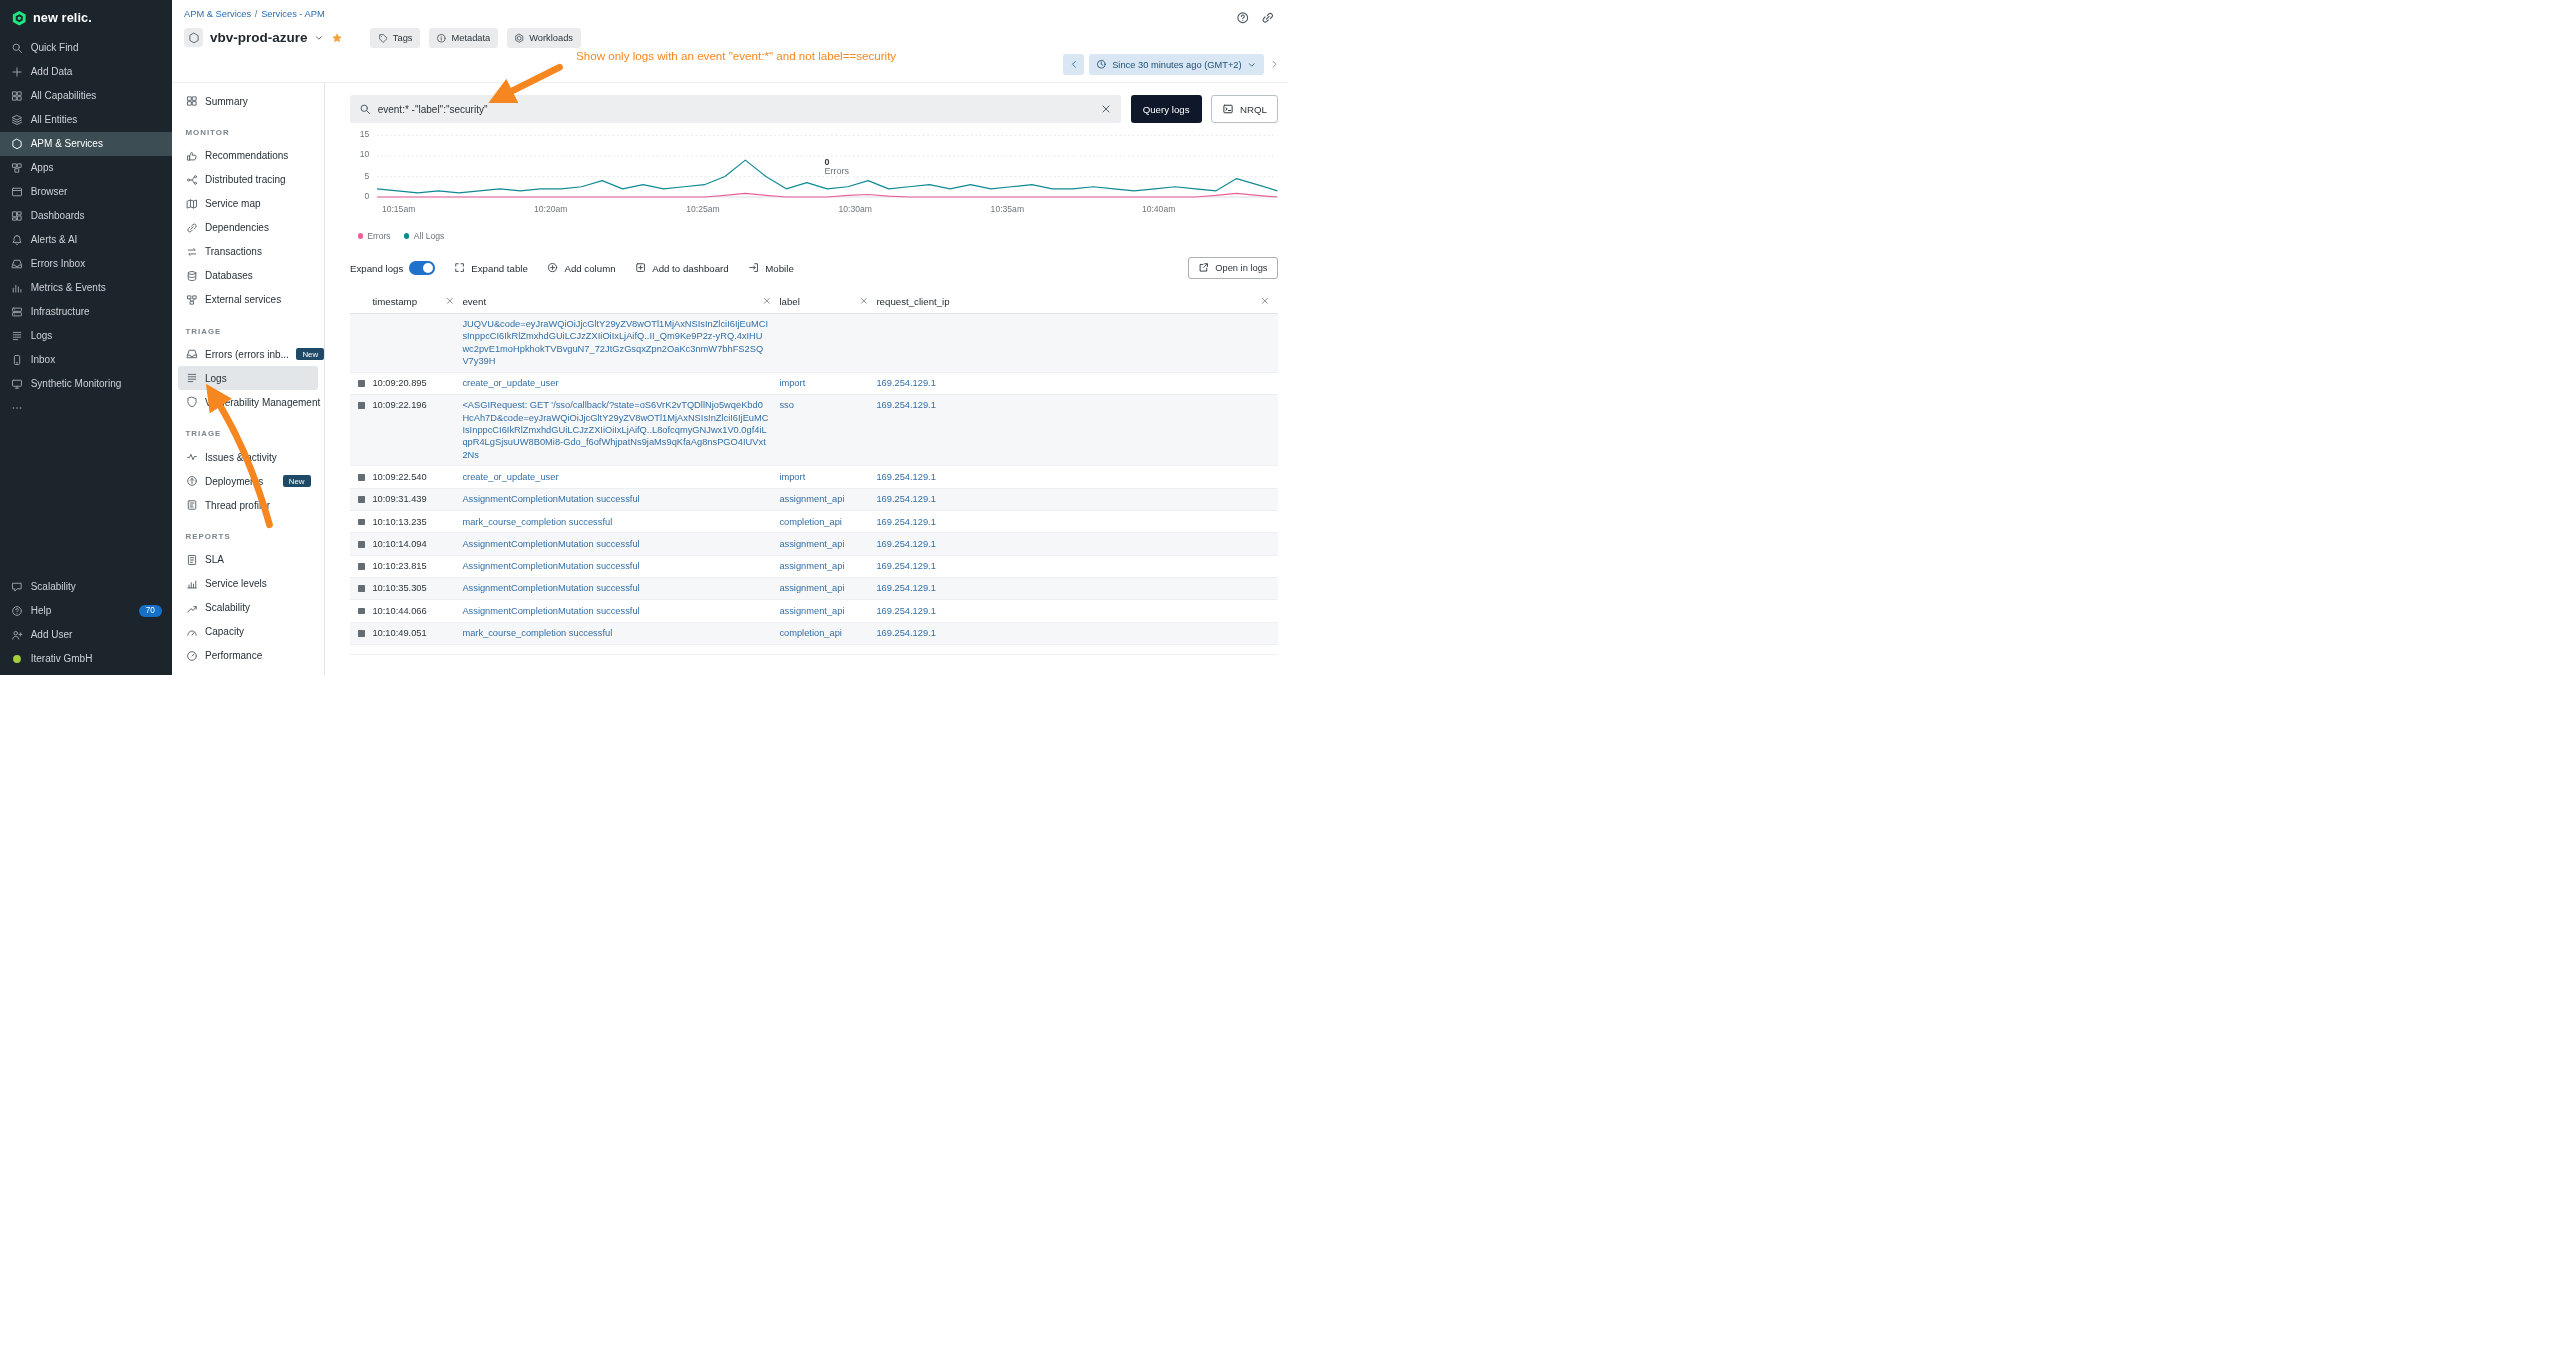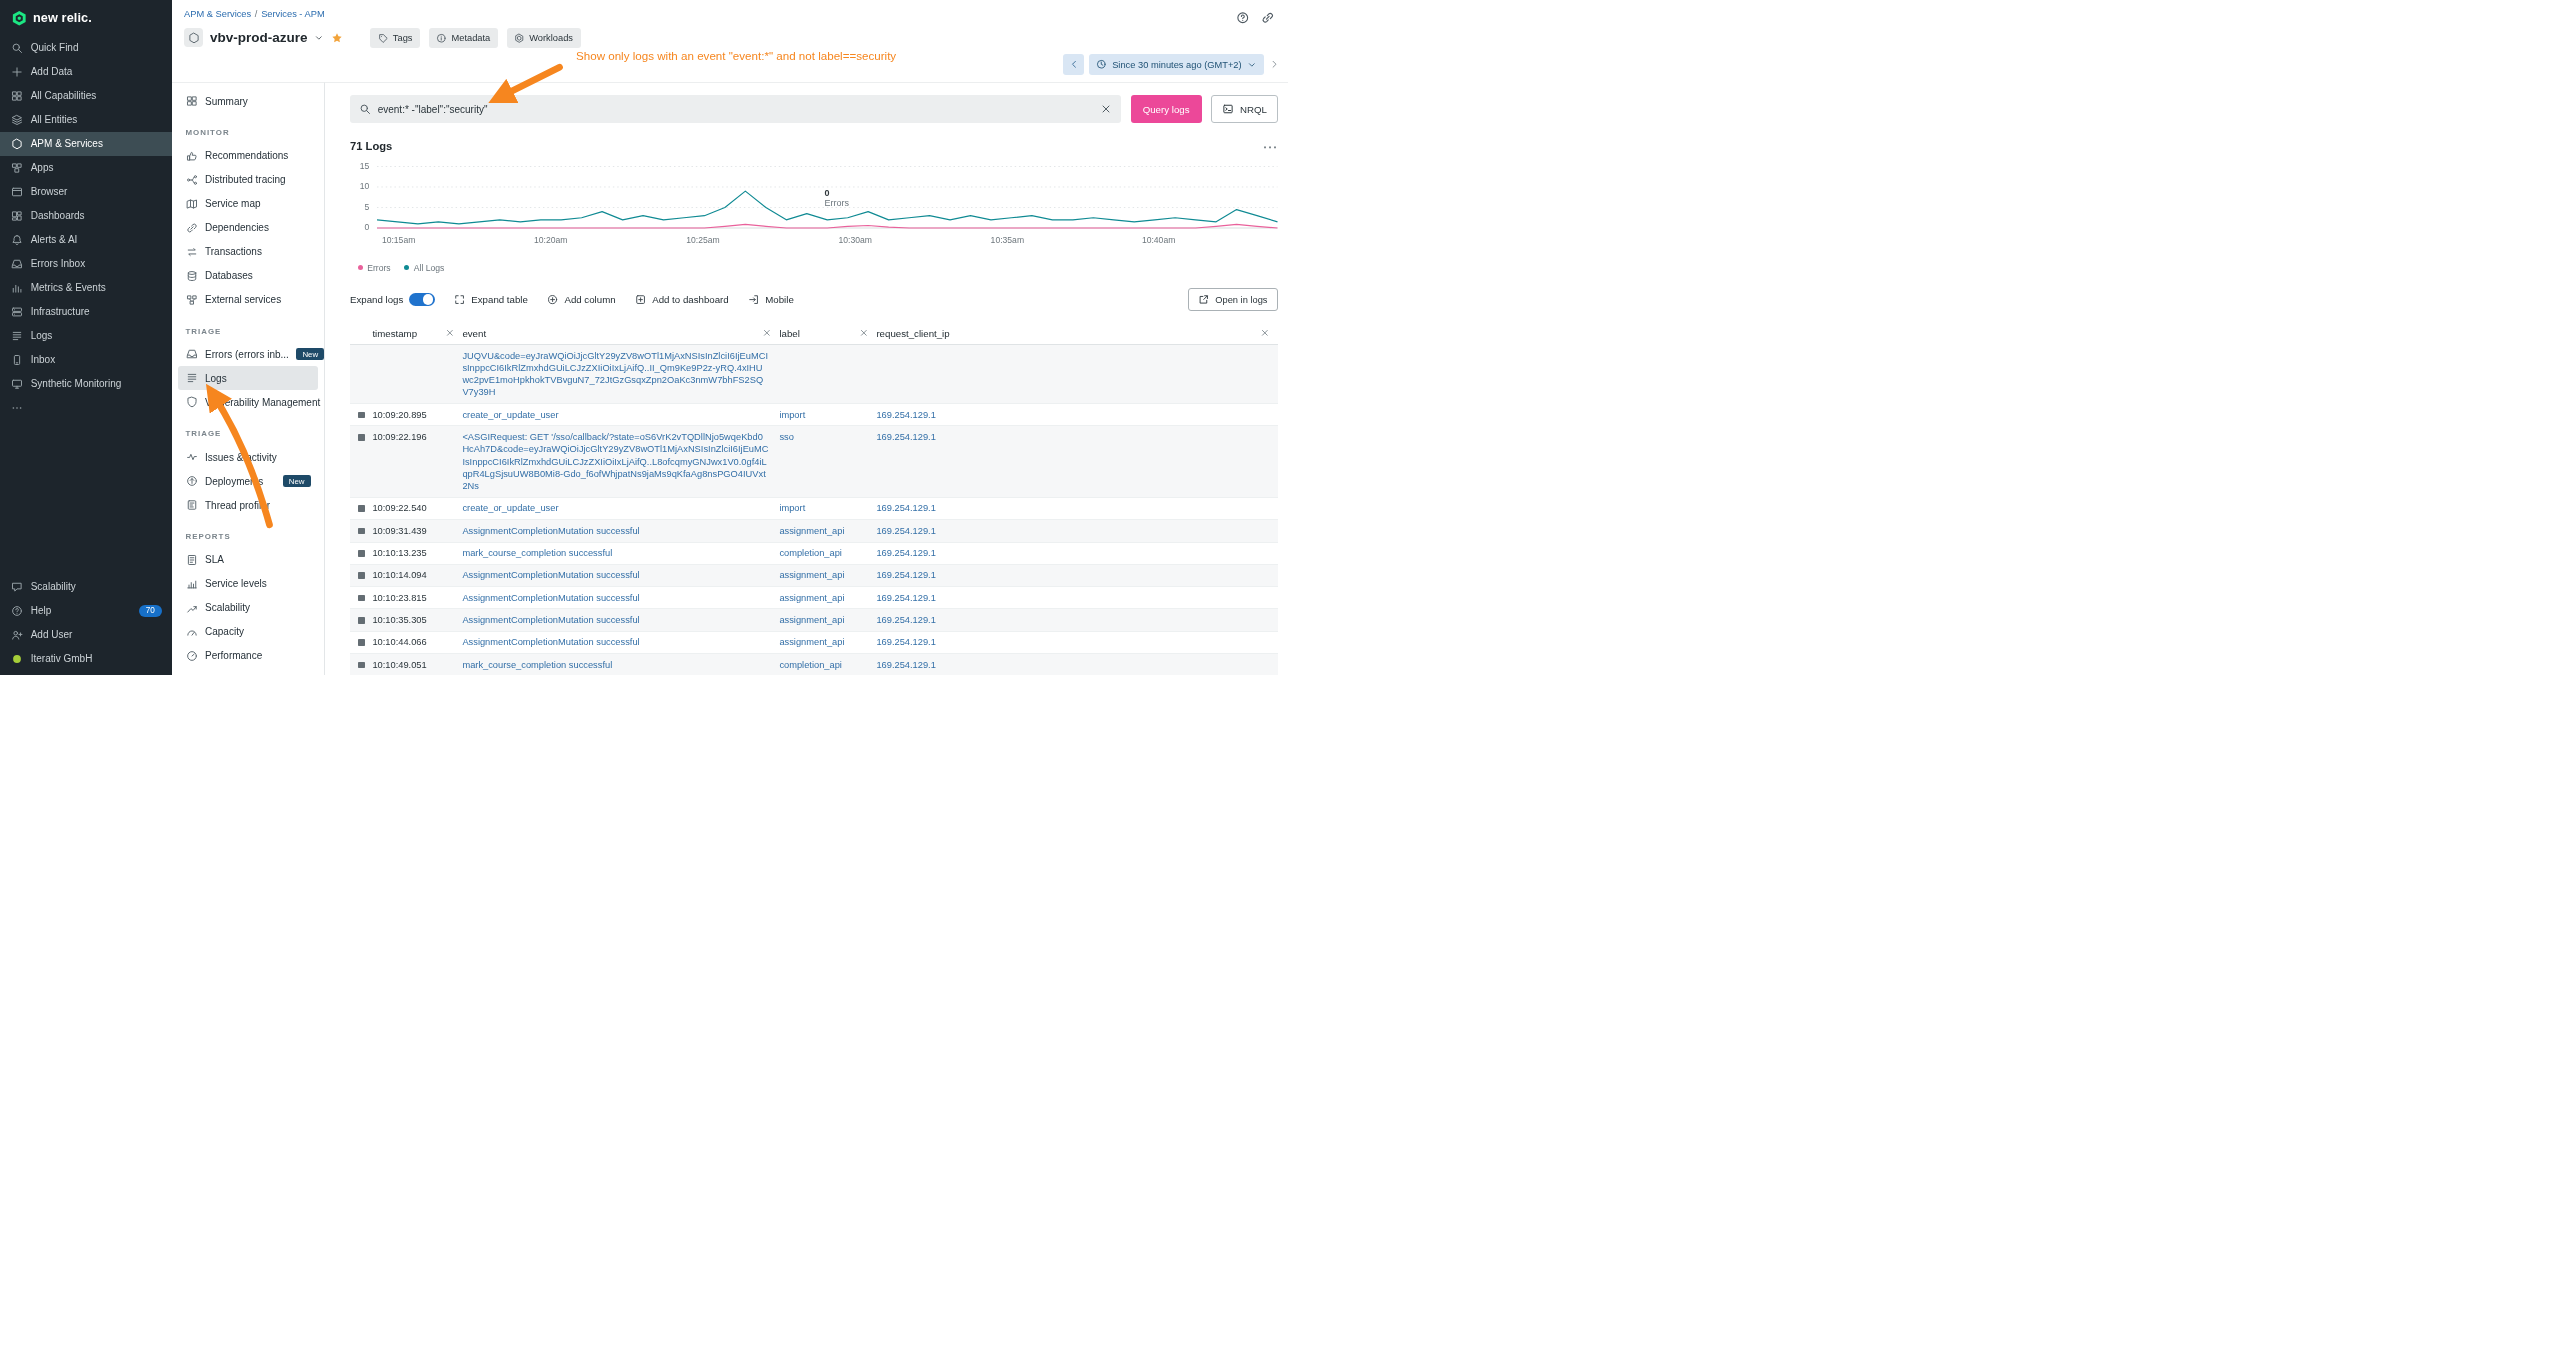--- a/index.html
+++ b/index.html
@@ -54,21 +54,21 @@
   .sec-item.selected{background:#e3e6e8}
   .sec-head{font-size:7.9px;letter-spacing:1px;color:#7b858c;font-weight:700;margin:15px 13.5px 6px;height:9.7px}
   .badge-new{margin-left:auto;background:#1e4a68;color:#fff;font-size:7.9px;padding:1.5px 6px;border-radius:2.2px}
 
   
   .main{flex:1;background:#fff;border-top:0.7px solid #eceeef;padding:0 10.5px 0 25px;overflow:hidden;min-width:0}
   .search-row{display:flex;gap:9.7px;margin-top:12px;height:28px}
   .search-box{flex:1;display:flex;align-items:center;background:#eceeef;border-radius:3px;padding:0 9px;gap:6.7px}
   .search-box [data-icon]{color:#4d5860}
   .search-box input{flex:1;background:transparent;border:none;outline:none;font-family:inherit;font-size:10px;color:#2a343a}
-  .btn-query{background:#ec4899;color:#fff;border:none;border-radius:3px;padding:0 12px;font-size:9.7px;font-family:inherit;cursor:pointer}
+  .btn-query{background:#0f172a;color:#fff;border:none;border-radius:3px;padding:0 12px;font-size:9.7px;font-family:inherit;cursor:pointer}
   .btn-nrql{display:flex;align-items:center;gap:6px;background:#fff;border:0.7px solid #b9c0c4;border-radius:3px;padding:0 9.7px;font-size:9.7px;color:#2a343a;font-family:inherit;cursor:pointer}
   .logs-head{display:flex;align-items:center;margin-top:15px;height:16.5px}
   .logs-head h2{font-size:11.2px;font-weight:700;color:#21282d}
   .more{margin-left:auto;font-size:15px;color:#5d686f;cursor:pointer;line-height:7.5px}
 
   .chart-wrap{position:relative;margin-top:7.5px;height:87px}
   .ylabels span{position:absolute;left:0;width:19.4px;text-align:right;font-size:8.6px;color:#6e777d}
   svg.plot{position:absolute;left:27px;right:0;top:3px;width:calc(100% - 27px);height:69px}
   .plot-overlay{position:absolute;left:27px;right:0;top:3px;height:69px;pointer-events:none}
   .annot{position:absolute;top:24px;display:flex;flex-direction:column;line-height:9.7px;font-size:9px}
@@ -618,24 +618,20 @@
             <span class="ic16" data-icon="terminal-icon">
                 <svg viewBox="0 0 16 16" fill="none" stroke="currentColor" stroke-width="1.3" stroke-linecap="round" stroke-linejoin="round">
                   <rect x="2.5" y="3" width="11" height="10" rx="1"></rect>
                   <path d="M5 6.4l2 1.6-2 1.6M8.6 10h2.8"></path>
                 </svg>
               </span>
             <span>NRQL</span>
           </button>
         </div>
 
-        <div class="logs-head">
-          <h2>71 Logs</h2>
-          <span class="more">⋯</span>
-        </div>
 
         <div class="chart-wrap">
           <div class="ylabels">
               <span style="top:60px">0</span>
               <span style="top:40px">5</span>
               <span style="top:18.7px">10</span>
               <span style="top:-1.5px">15</span>
             </div>
           <svg class="plot" preserveAspectRatio="none" viewBox="0 0 1237 92">
               <line x1="0" x2="1237" y1="84.0" y2="84.0" stroke="#ccd1d4" stroke-width="1"></line>

